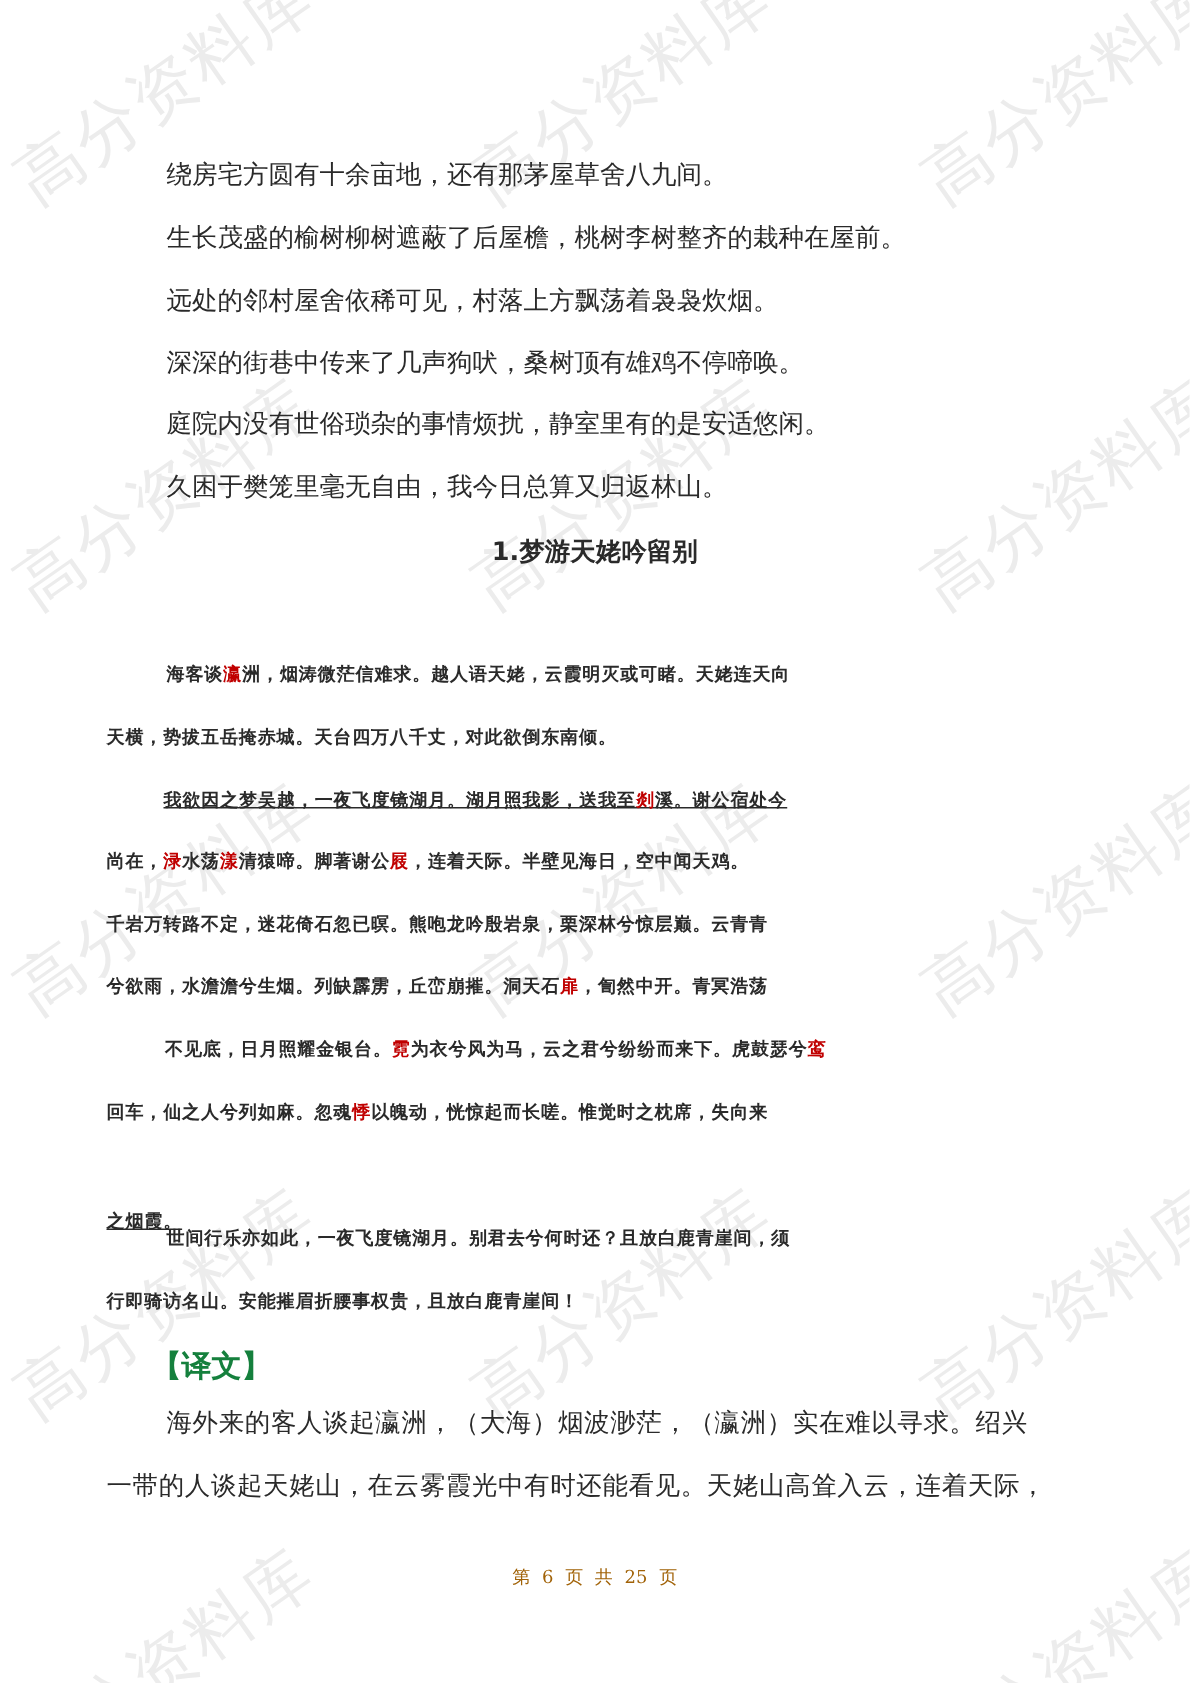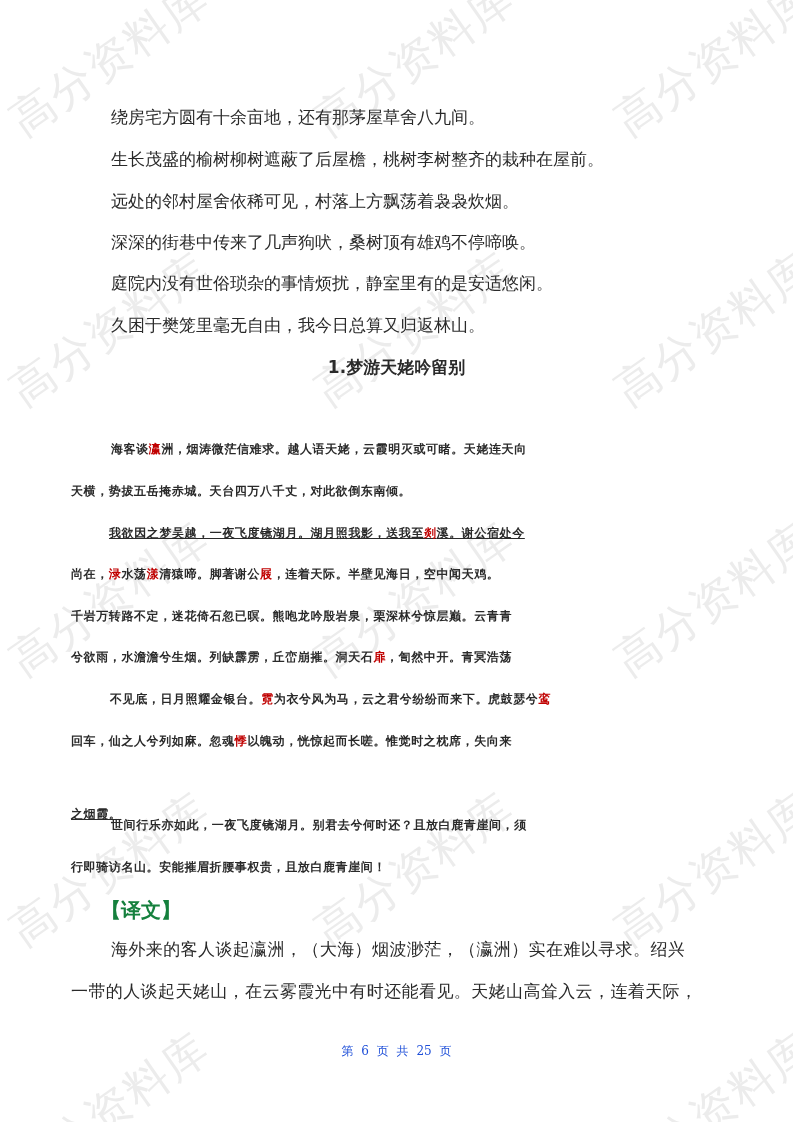--- a/index.html
+++ b/index.html
@@ -13,21 +13,21 @@
   .line { position:absolute; left:111px; font-size:17px; line-height:22px; white-space:nowrap; color:#2a2a2a; }
   .title { position:absolute; left:0; width:793px; text-align:center; font-weight:bold; font-size:17px;
            font-family:"DejaVu Sans","Liberation Sans",sans-serif; color:#2a2a2a; }
   .poem { position:absolute; font-weight:bold; font-size:12px; line-height:22px; white-space:nowrap;
           font-family:"DejaVu Sans","Liberation Sans",sans-serif; color:#2a2a2a; letter-spacing:0.6px; }
   .red { color:#c00000; }
   .trans { position:absolute; font-size:17px; line-height:22px; white-space:nowrap; color:#2a2a2a; letter-spacing:0.4px; }
   .heading { position:absolute; left:101px; font-weight:bold; font-size:20px;
              font-family:Liberation Mono, monospace; color:#15803d; }
   .footer { position:absolute; top:1043px; left:0; width:793px; text-align:center; font-size:12px;
-            color:#1d4ed8; word-spacing:4px; font-family:"DejaVu Serif","Liberation Serif",serif; }
+            color:#a16207; word-spacing:4px; font-family:"DejaVu Serif","Liberation Serif",serif; }
 </style>
 </head>
 <body>
 
 <div class="watermark-layer">
   <div class="wm" style="left:-5px;top:30px;">高分资料库</div>
   <div class="wm" style="left:300px;top:30px;">高分资料库</div>
   <div class="wm" style="left:600px;top:30px;">高分资料库</div>
   <div class="wm" style="left:-5px;top:300px;">高分资料库</div>
   <div class="wm" style="left:300px;top:300px;">高分资料库</div>

